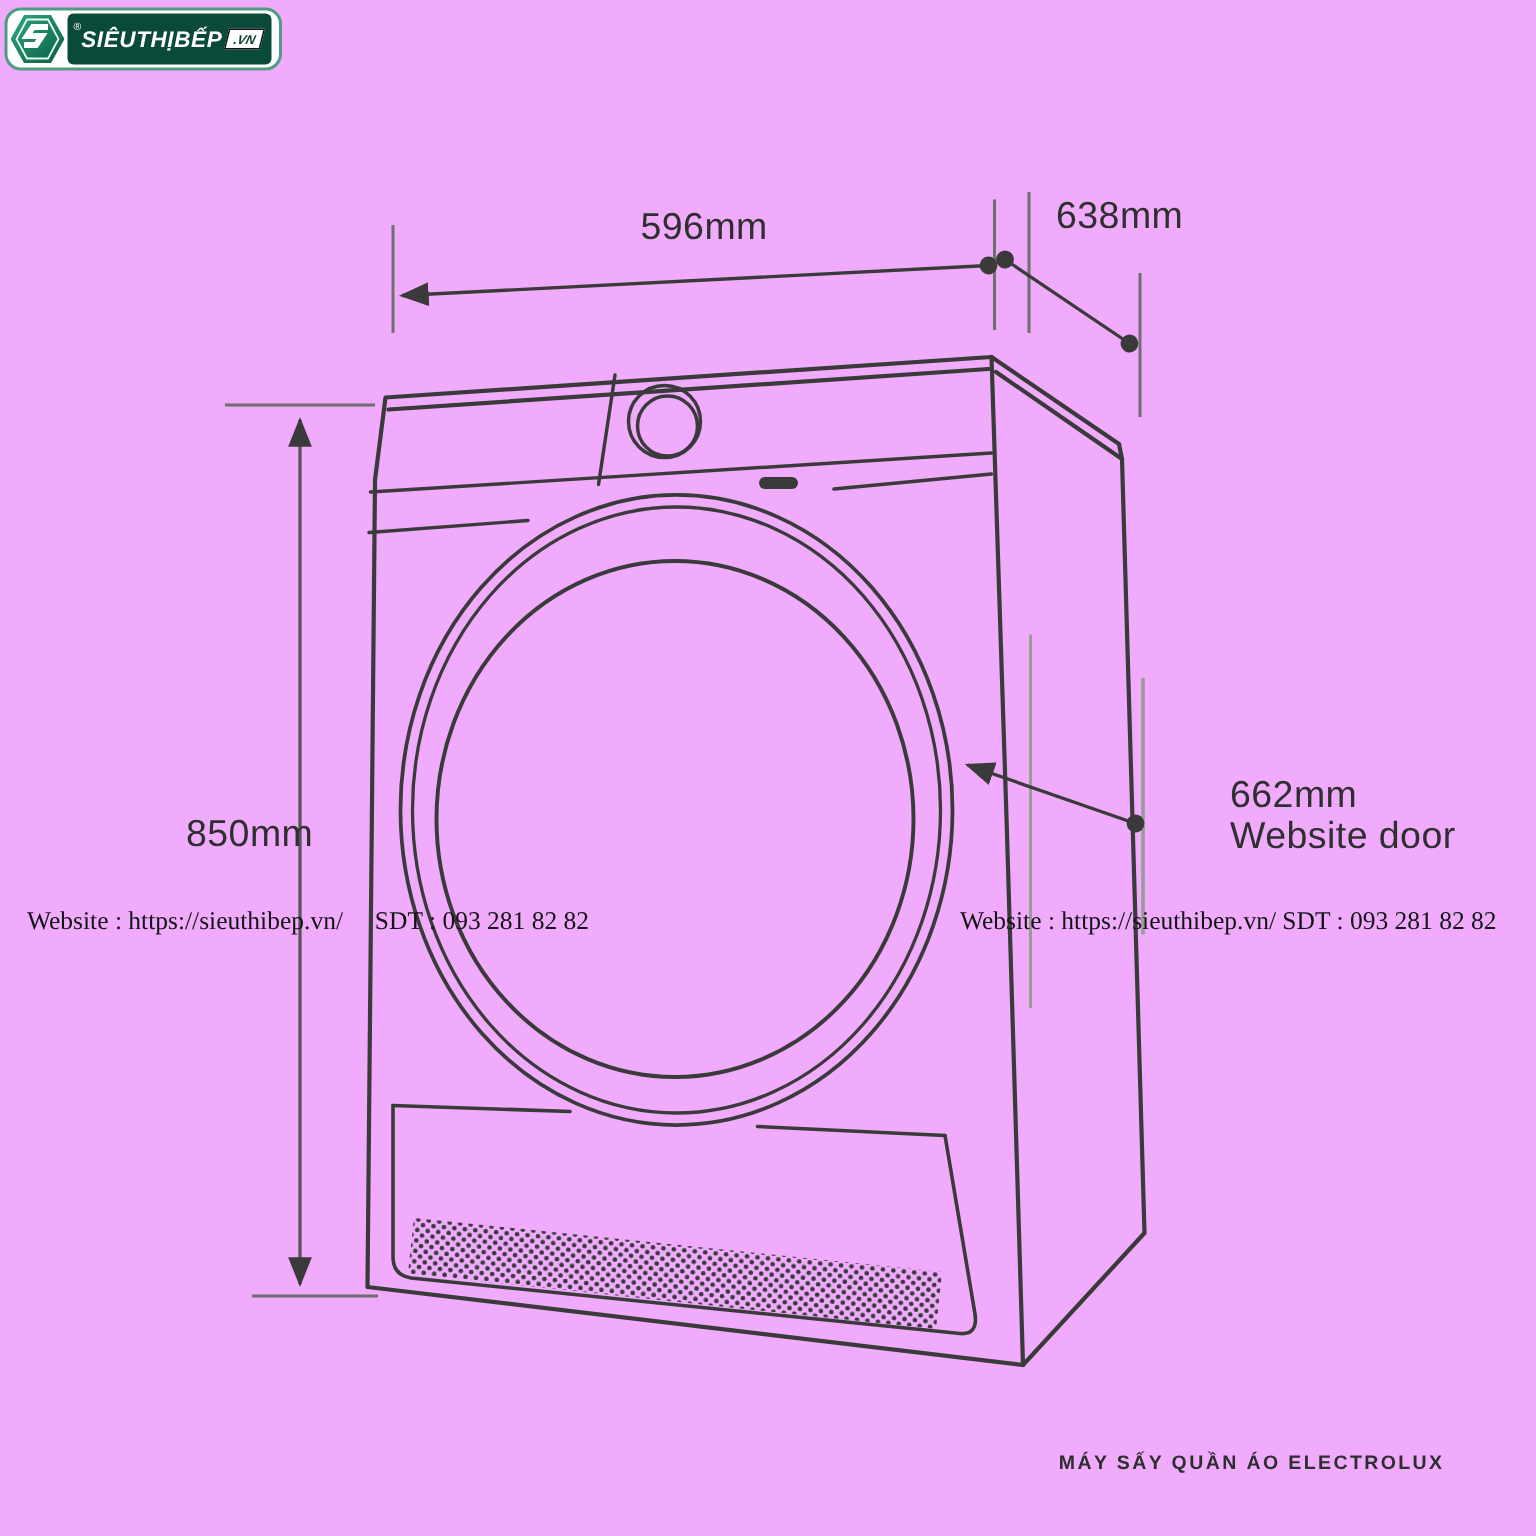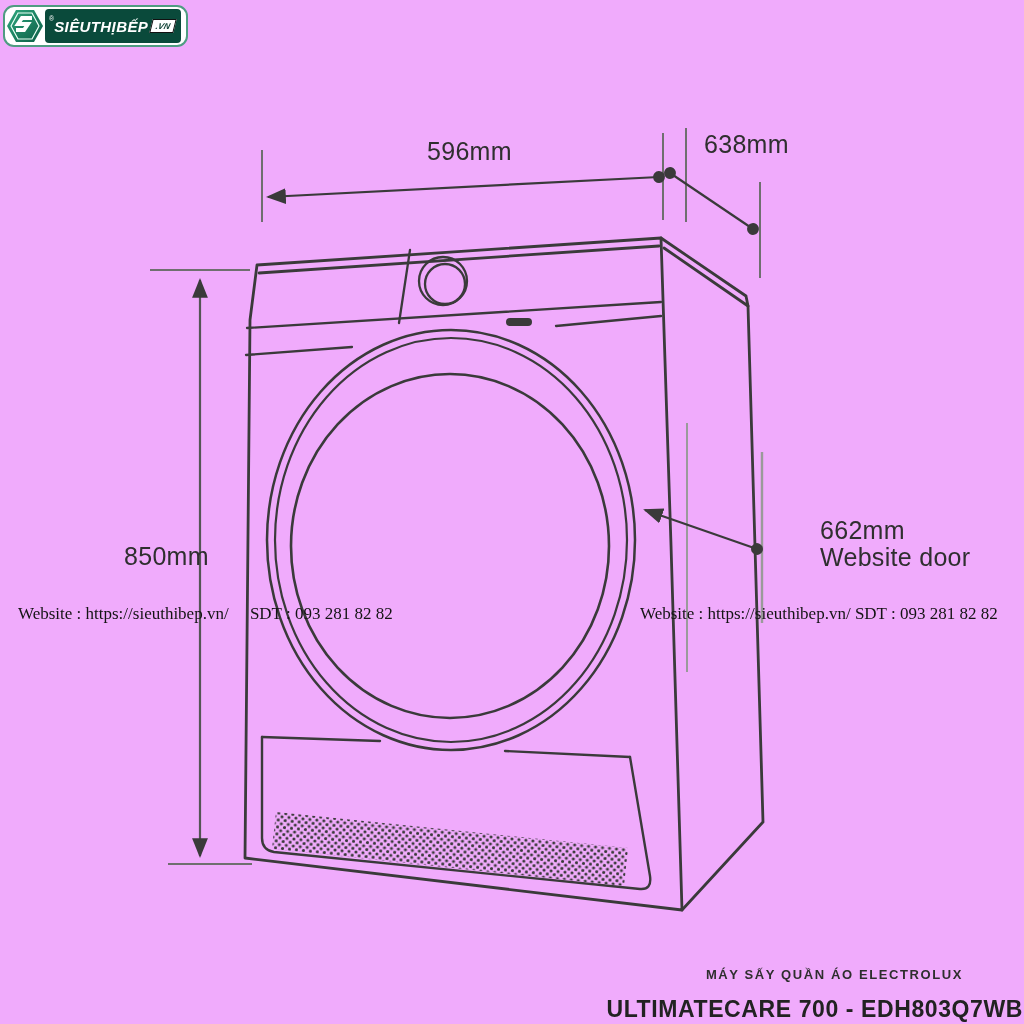--- a/index.html
+++ b/index.html
@@ -143,14 +143,13 @@
   <div class="dim-label" style="left:84px;top:543px;margin-left:40px;">850mm</div>
   <div class="dim-label" style="left:779px;top:517px;margin-left:41px;">
     <div>662mm</div>
     <div>Website door</div>
   </div>
 
   <div class="watermark" style="left:18px;">Website : https://sieuthibep.vn/     SDT : 093 281 82 82</div>
   <div class="watermark" style="left:640px;">Website : https://sieuthibep.vn/ SDT : 093 281 82 82</div>
 
   <div class="footer-line1">MÁY SẤY QUẦN ÁO ELECTROLUX</div>
-  <div class="footer-line2">ULTIMATECARE 700 - EDH803Q7WB</div>
 </div>
 
 </body></html>

